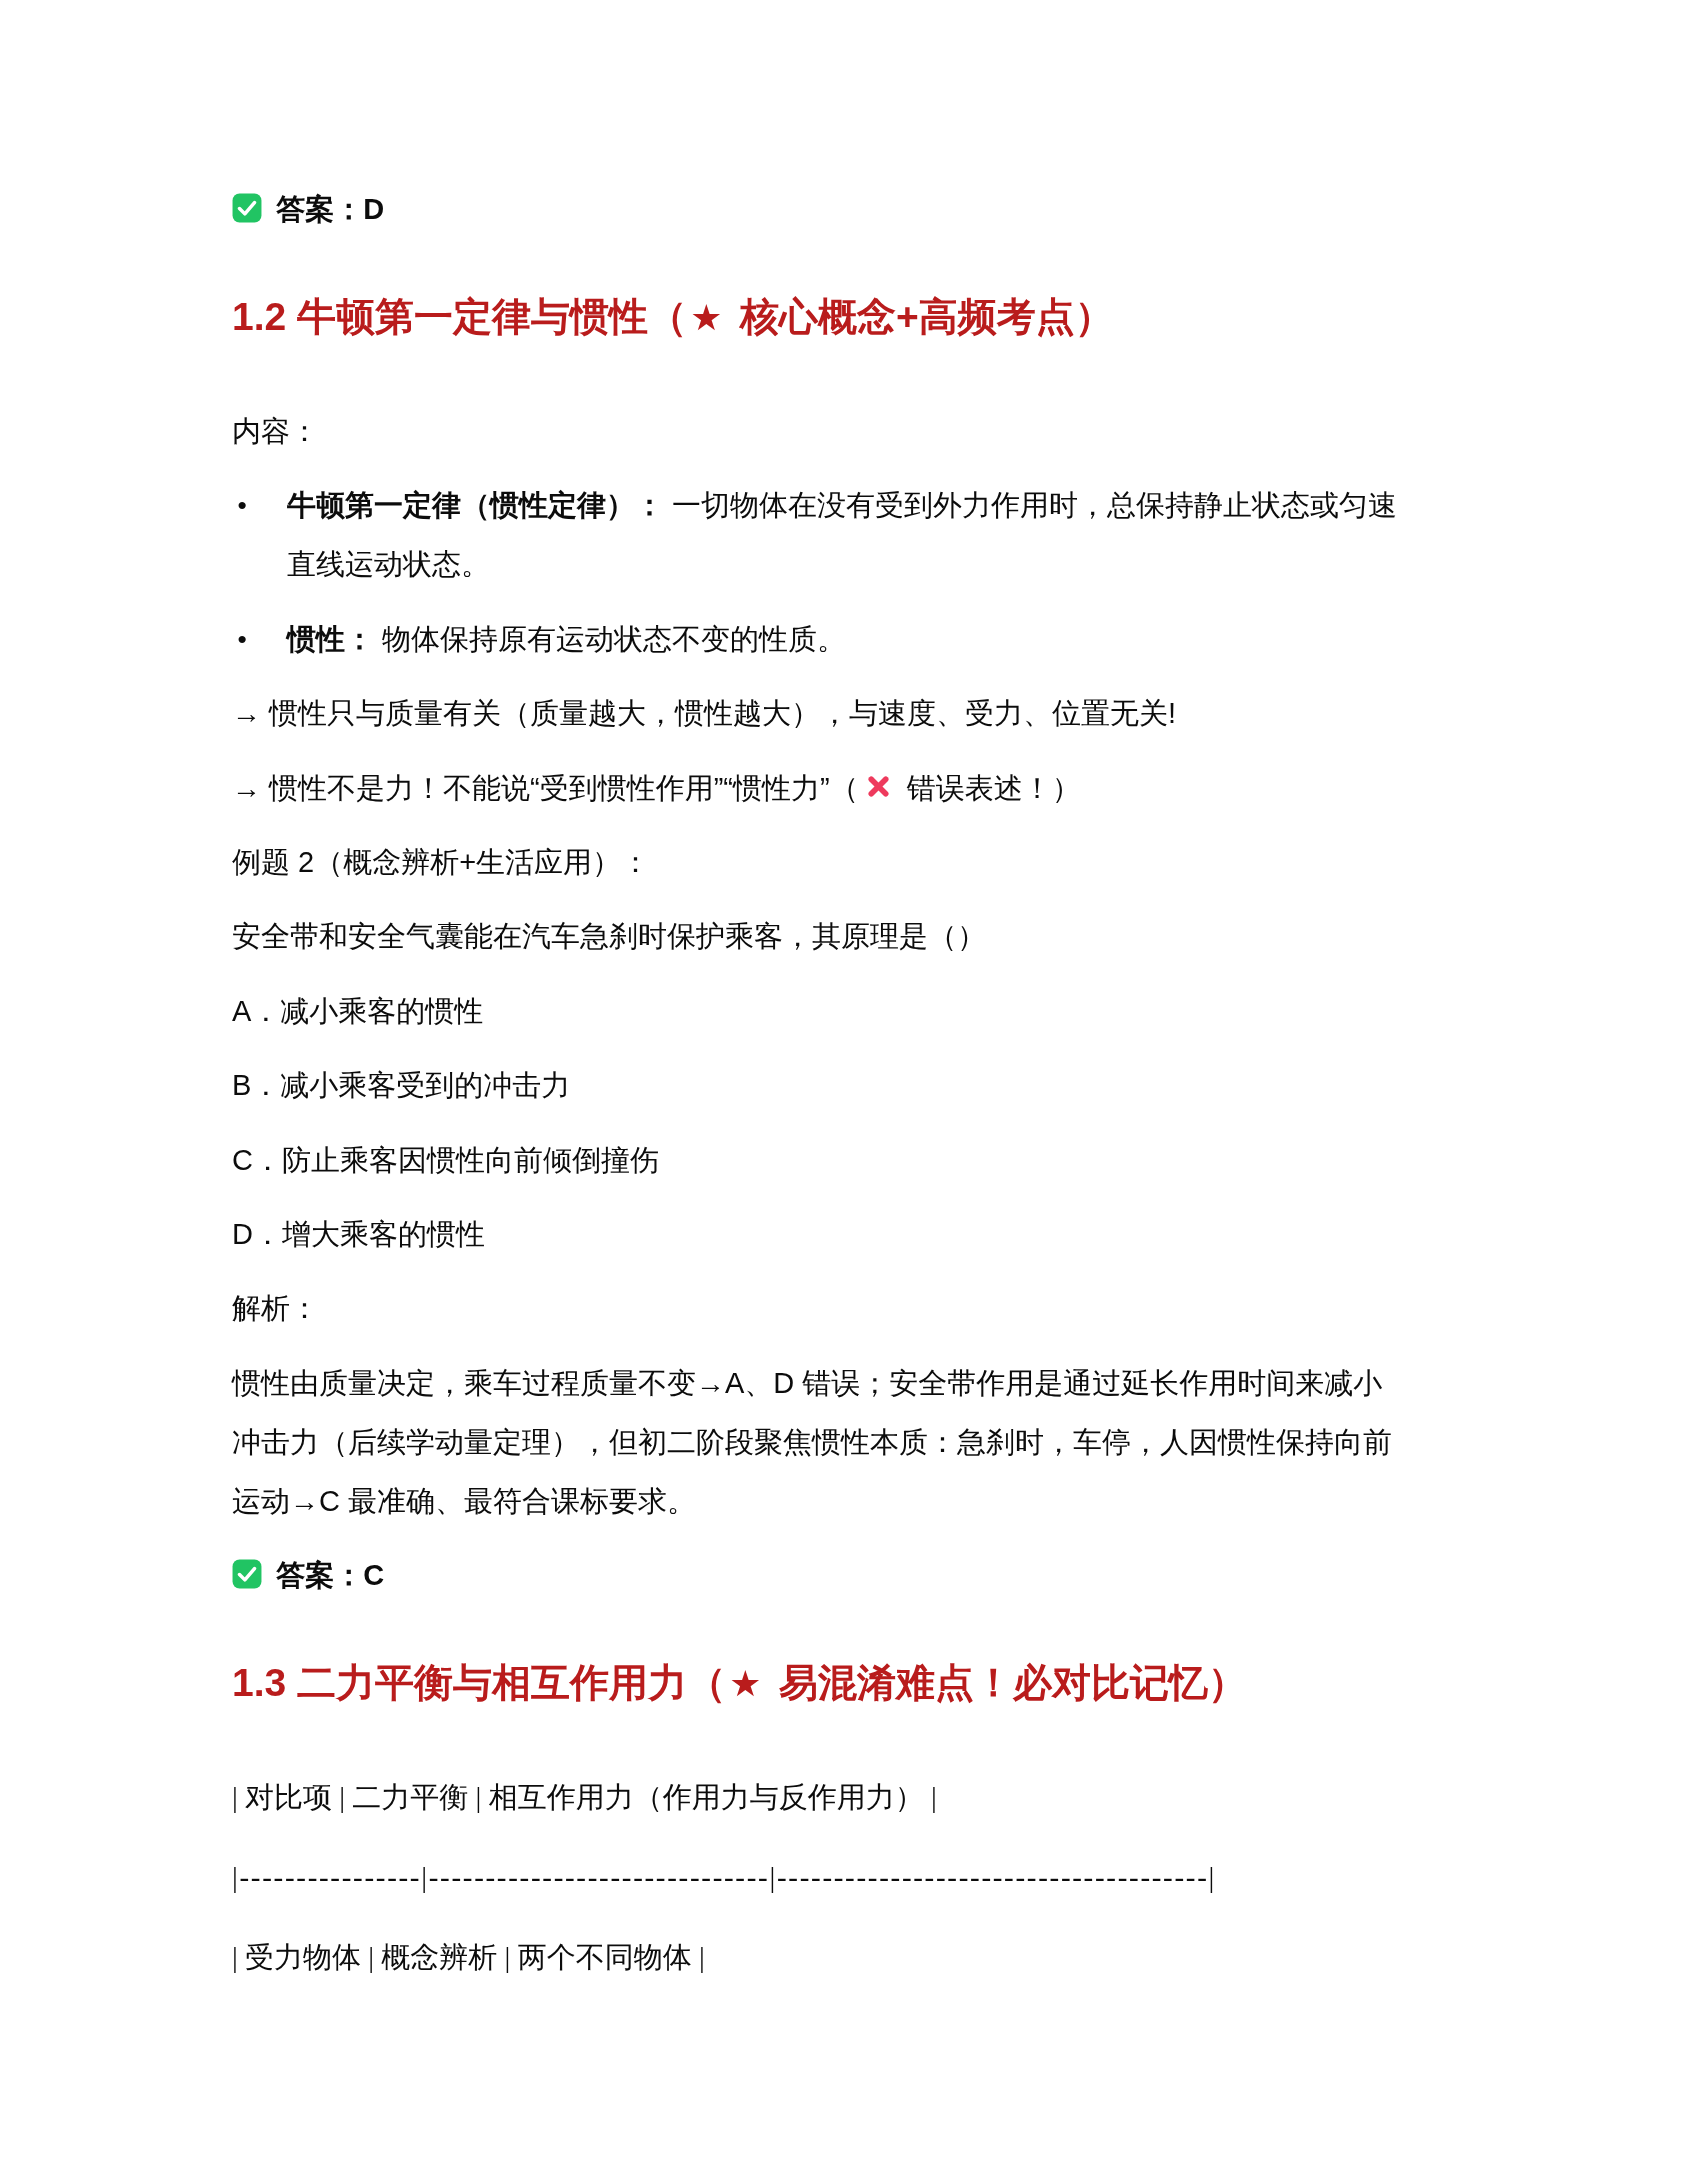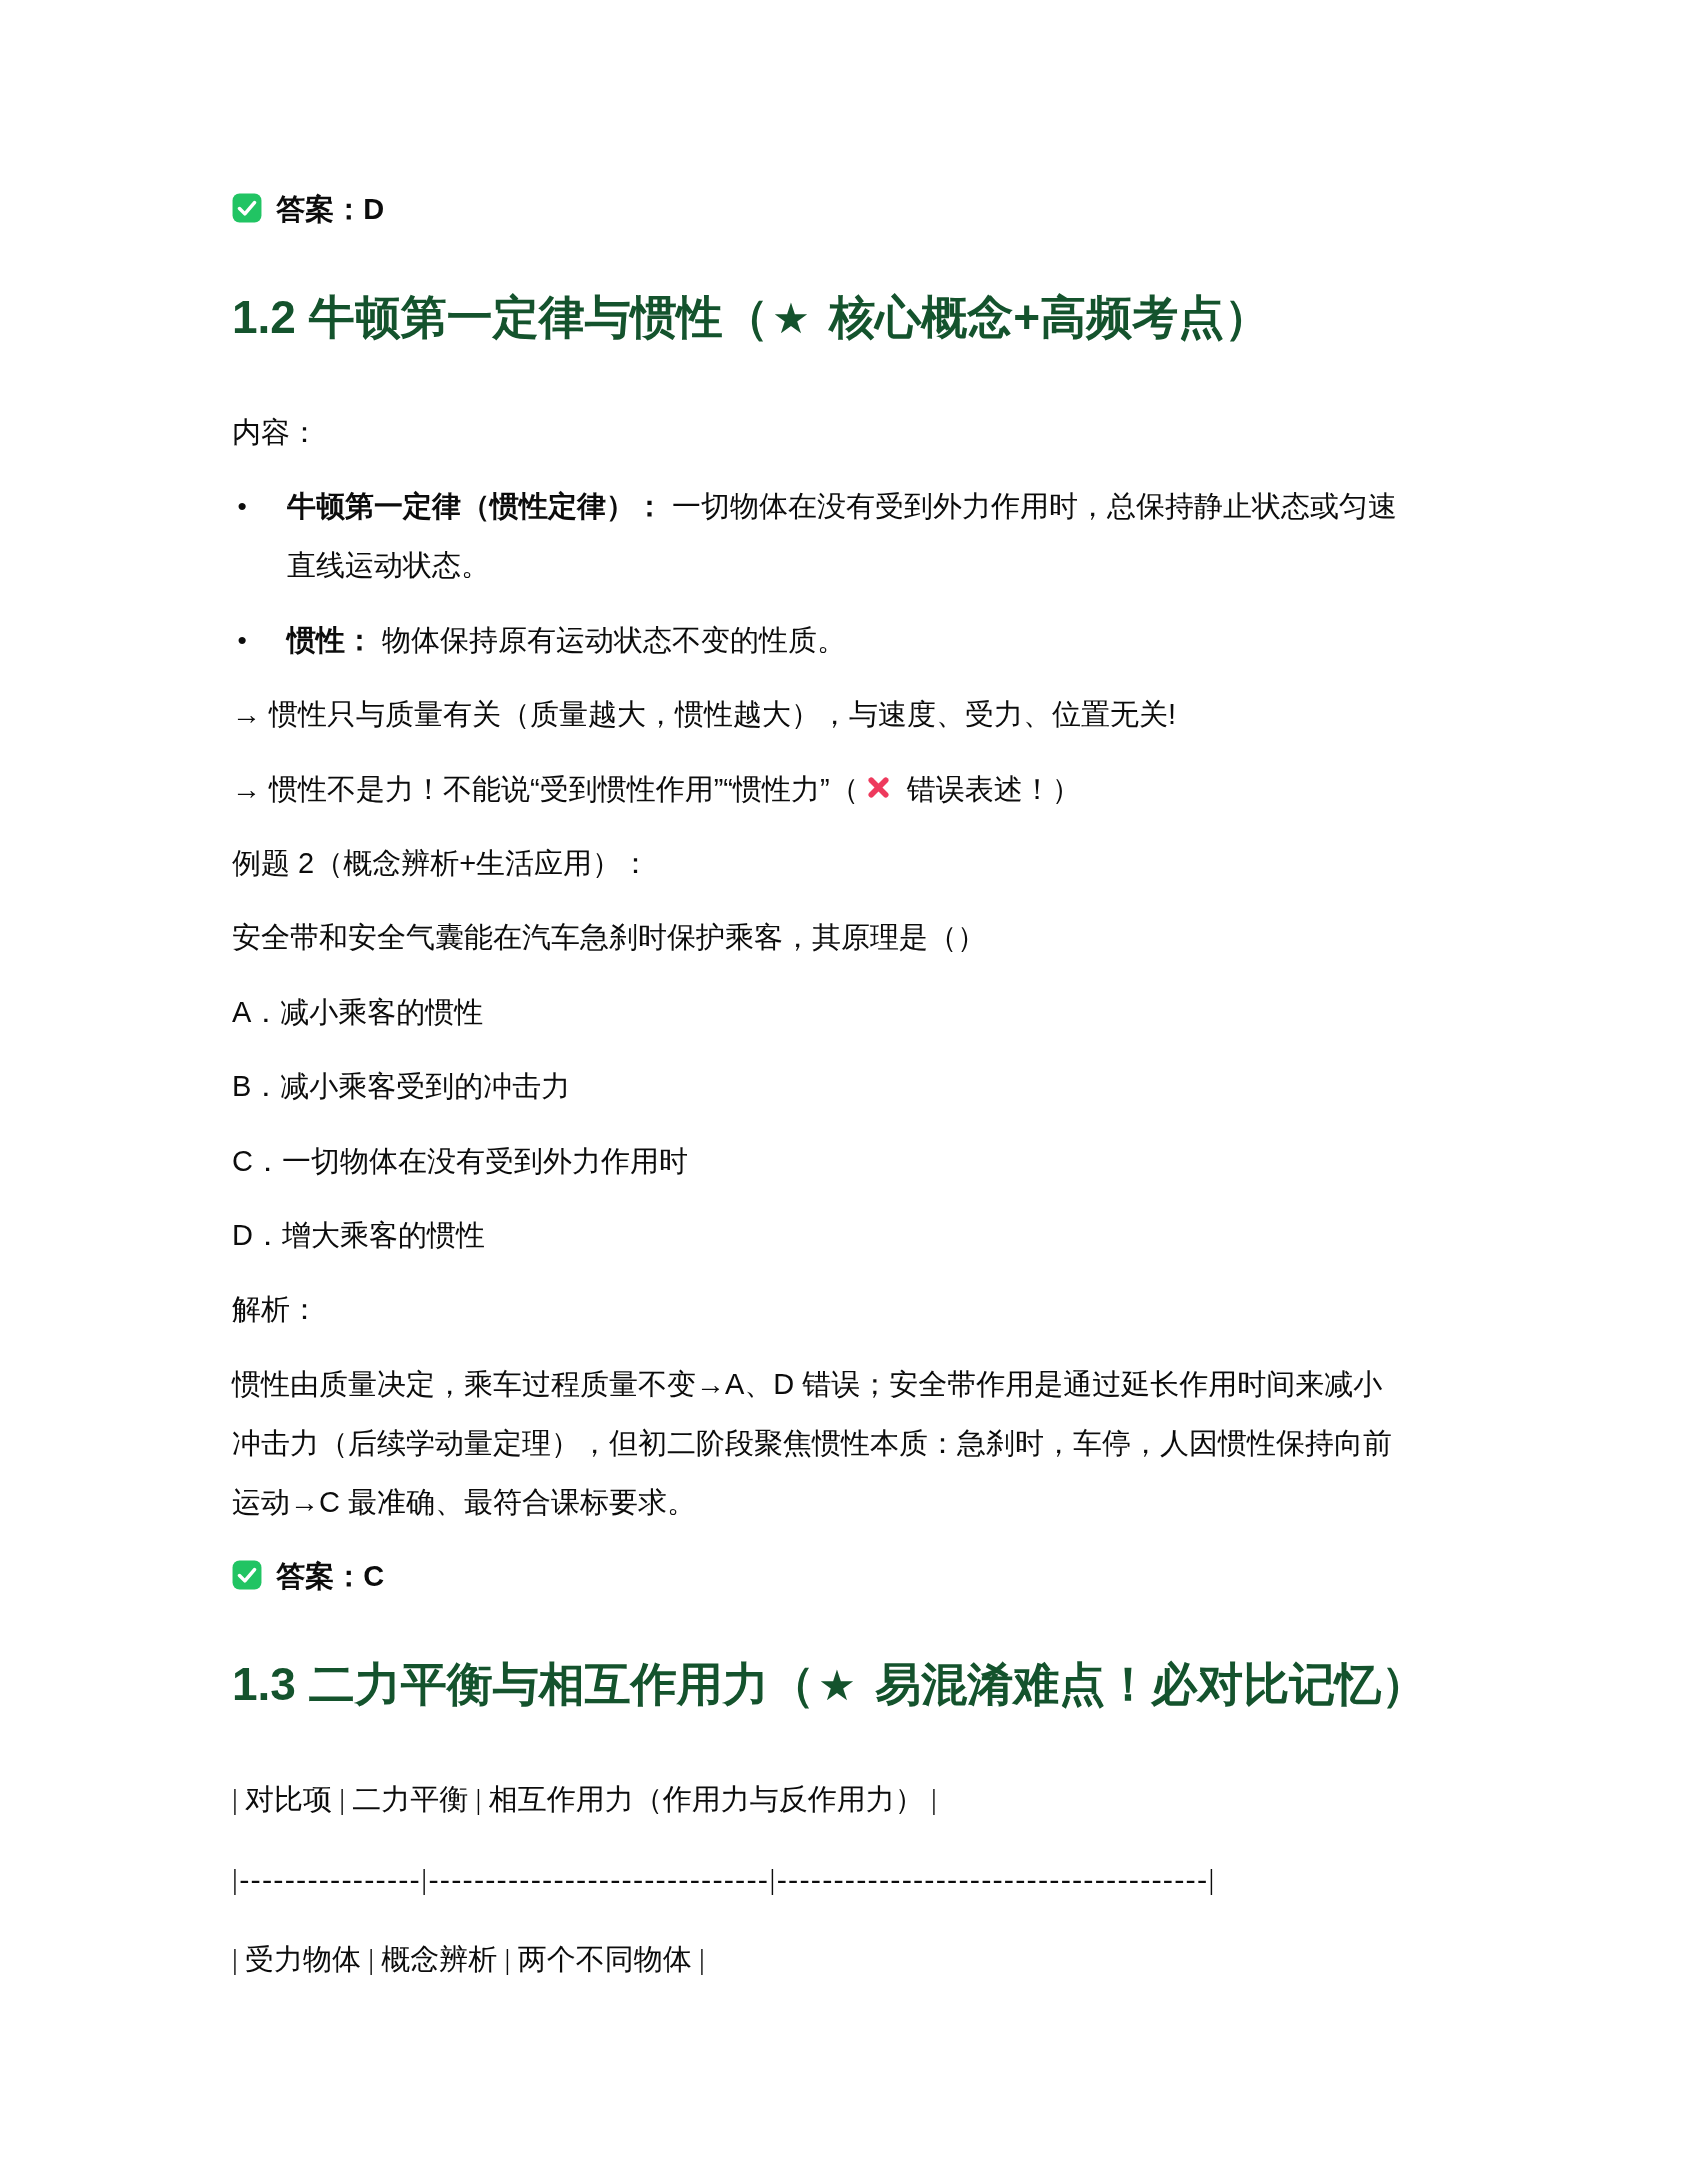--- a/index.html
+++ b/index.html
@@ -8,22 +8,22 @@
     box-sizing:border-box;
     background:#ffffff;
     color:#0c0c0c;
     font-family:"Liberation Sans","DejaVu Sans",sans-serif;
     font-size:29px;line-height:59px;
     padding:180px 221px 0 232px;
     overflow:hidden;
   }
   p{margin:0 0 15.4px;white-space:nowrap;}
   h2{
-    font-size:46px;line-height:62px;font-weight:700;
-    color:#14532d;margin:47px 0 53px;white-space:nowrap;
+    font-size:39px;line-height:62px;font-weight:700;
+    color:#b91c1c;margin:47px 0 53px;white-space:nowrap;
   }
   .star{font-size:0.92em;margin:0 6.6px 0 3.3px;}
   .answer-line{margin:0 0 15.4px;line-height:59px;white-space:nowrap;font-weight:bold;}
   .check-box{width:30px;height:30px;vertical-align:-4.4px;margin-right:14.3px;}
   .cross{width:29px;height:29px;vertical-align:-3.3px;margin:0 5.5px;}
   .bullet{display:flex;margin:0 0 15.4px;}
   .bullet .dot{
     flex:0 0 55px;width:55px;box-sizing:border-box;
     padding-left:5.5px;font-size:26.5px;
   }
@@ -70,21 +70,21 @@
       <line x1="13" y1="13" x2="39" y2="39" stroke="#ee3a5d" stroke-width="10" stroke-linecap="round"></line>
       <line x1="39" y1="13" x2="13" y2="39" stroke="#ee3a5d" stroke-width="10" stroke-linecap="round"></line>
     </svg><span> 错误表述！）</span></p>
 
   <p>例题 2（概念辨析+生活应用）：</p>
 
   <p>安全带和安全气囊能在汽车急刹时保护乘客，其原理是（）</p>
 
   <p>A．减小乘客的惯性</p>
   <p>B．减小乘客受到的冲击力</p>
-  <p>C．一切物体在没有受到外力作用时</p>
+  <p>C．防止乘客因惯性向前倾倒撞伤</p>
   <p>D．增大乘客的惯性</p>
 
   <p>解析：</p>
 
   <p>
     <span class="line" style="display:block">惯性由质量决定，乘车过程质量不变→A、D 错误；安全带作用是通过延长作用时间来减小</span>
     <span class="line" style="display:block">冲击力（后续学动量定理），但初二阶段聚焦惯性本质：急刹时，车停，人因惯性保持向前</span>
     <span class="line" style="display:block">运动→C 最准确、最符合课标要求。</span>
   </p>
 

